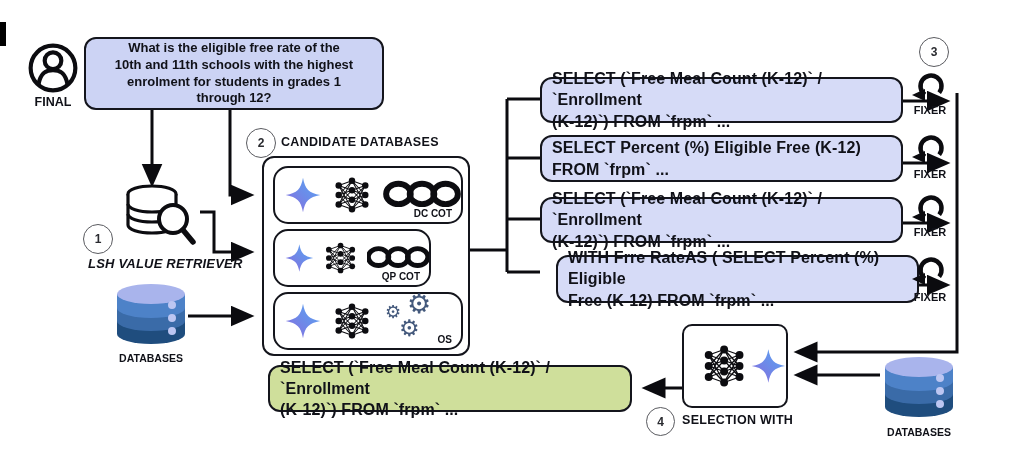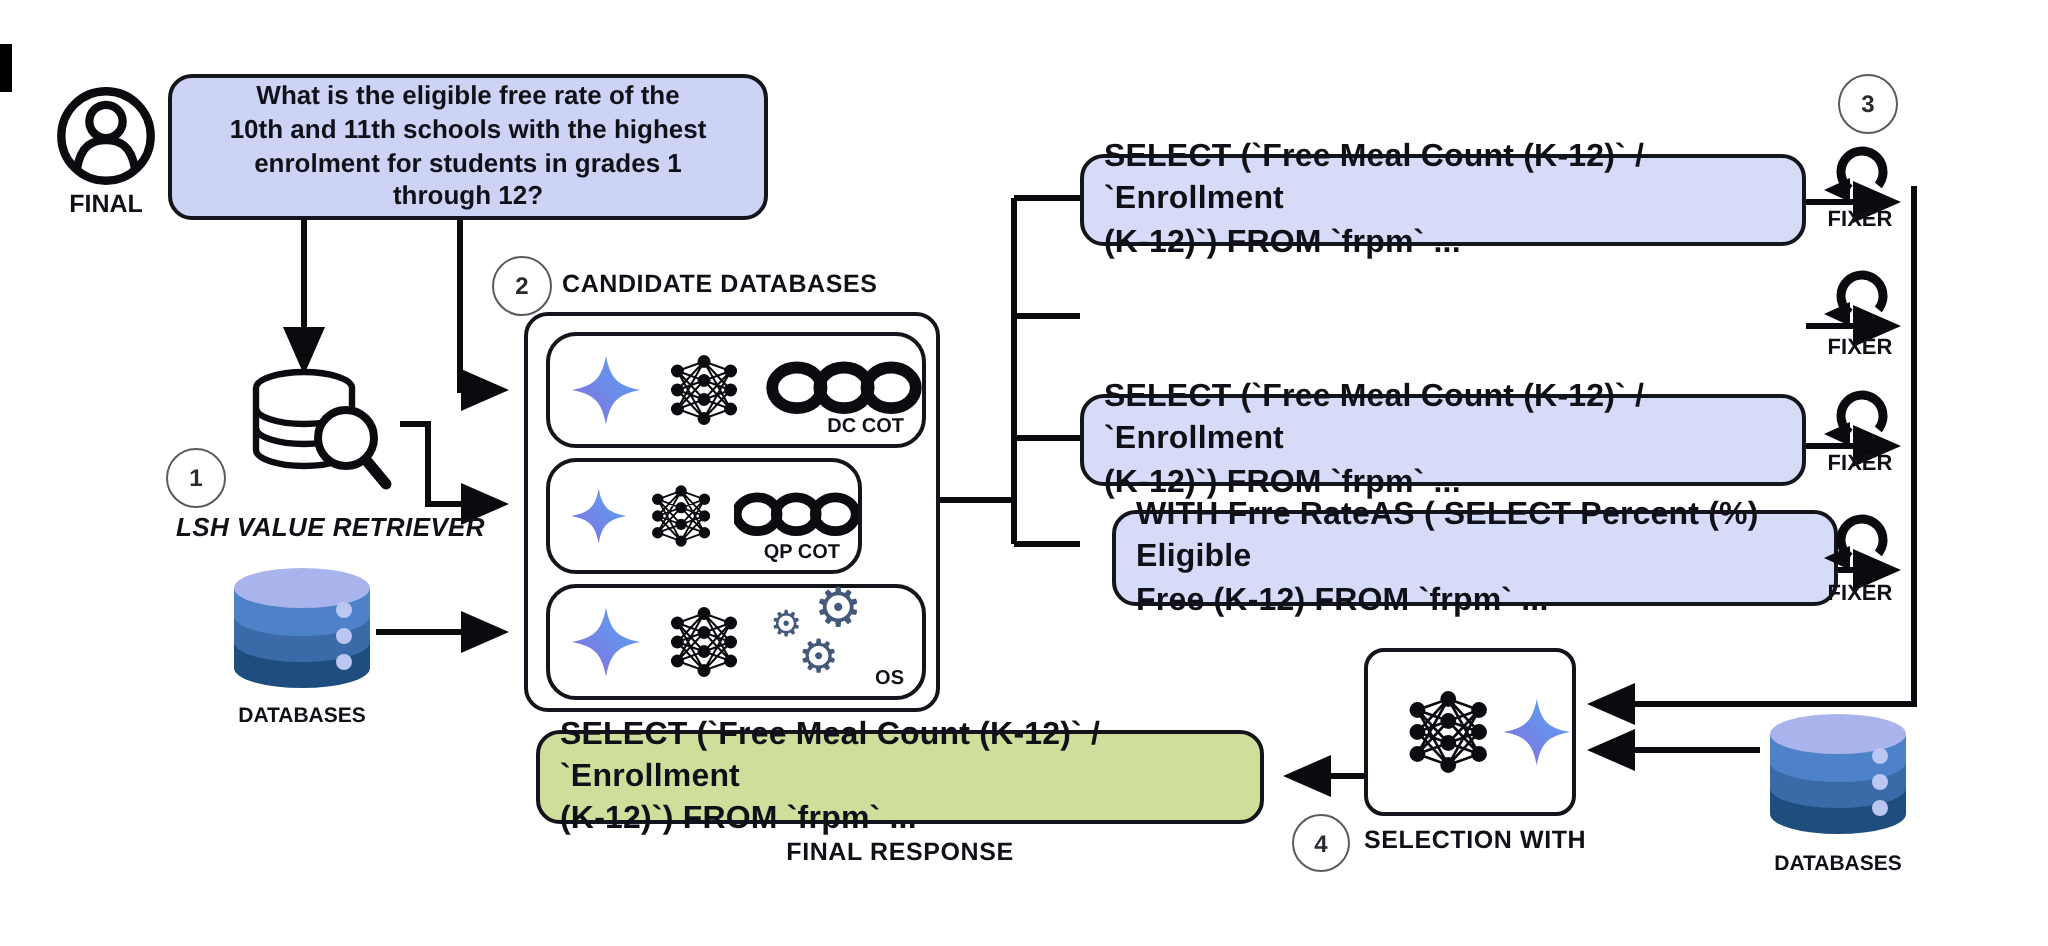--- a/index.html
+++ b/index.html
@@ -189,20 +189,22 @@
         <span class="gear" style="left:24px;top:-4px;font-size:27px;">⚙</span>
         <span class="gear" style="left:2px;top:8px;font-size:18px;">⚙</span>
         <span class="gear" style="left:16px;top:22px;font-size:23px;">⚙</span>
       </span>
       <span class="genlabel">OS</span>
     </div>
   </div>
 
   <div class="box sqlbox" style="left:540px;top:77px;width:363px;height:46px;">SELECT (`Free Meal Count (K-12)` / `Enrollment
 (K-12)`) FROM `frpm`  ...</div>
+  <div class="box sqlbox" style="left:540px;top:135px;width:363px;height:47px;">SELECT Percent (%) Eligible Free (K-12)
+FROM `frpm`  ...</div>
   <div class="box sqlbox" style="left:540px;top:197px;width:363px;height:46px;">SELECT (`Free Meal Count (K-12)` / `Enrollment
 (K-12)`) FROM `frpm`  ...</div>
   <div class="box sqlbox" style="left:540px;top:255px;width:363px;height:48px;margin-left:16px;">WITH Frre RateAS ( SELECT Percent (%) Eligible
 Free (K-12) FROM `frpm`  ...</div>
 
   <div class="circ" style="left:919px;top:37px;width:28px;height:28px;">3</div>
 
   <svg class="abs" style="left:908px;top:71px" width="42" height="32" viewBox="0 0 42 32">
     <circle cx="23" cy="15" r="10.5" fill="none" stroke="#0b0b0f" stroke-width="4.5" stroke-dasharray="50 16" transform="rotate(125 23 15)"></circle>
     <polygon points="17,18 4,24 17,30" fill="#0b0b0f"></polygon>
@@ -259,15 +261,14 @@
     <path d="M5 12 V26 A34 10 0 0 0 73 26 V12 Z" fill="#4d82c8"></path>
     <ellipse cx="39" cy="12" rx="34" ry="10" fill="#a9b4ec"></ellipse>
     <circle cx="60" cy="23" r="4" fill="#bcc6f2"></circle>
     <circle cx="60" cy="36" r="4" fill="#bcc6f2"></circle>
     <circle cx="60" cy="49" r="4" fill="#bcc6f2"></circle>
   </svg>
   <div class="abs lbl caption" style="left:874px;top:426px;width:90px;font-size:10.5px;">DATABASES</div>
 
   <div class="box sqlbox greenbox" style="left:268px;top:365px;width:364px;height:47px;">SELECT (`Free Meal Count (K-12)` / `Enrollment
 (K-12)`) FROM `frpm`  ...</div>
-  <div class="abs lbl caption" style="left:350px;top:419px;width:200px;font-size:12.5px;letter-spacing:.3px;">FINAL RESPONSE</div>
 
 </div>
 
 </body></html>

